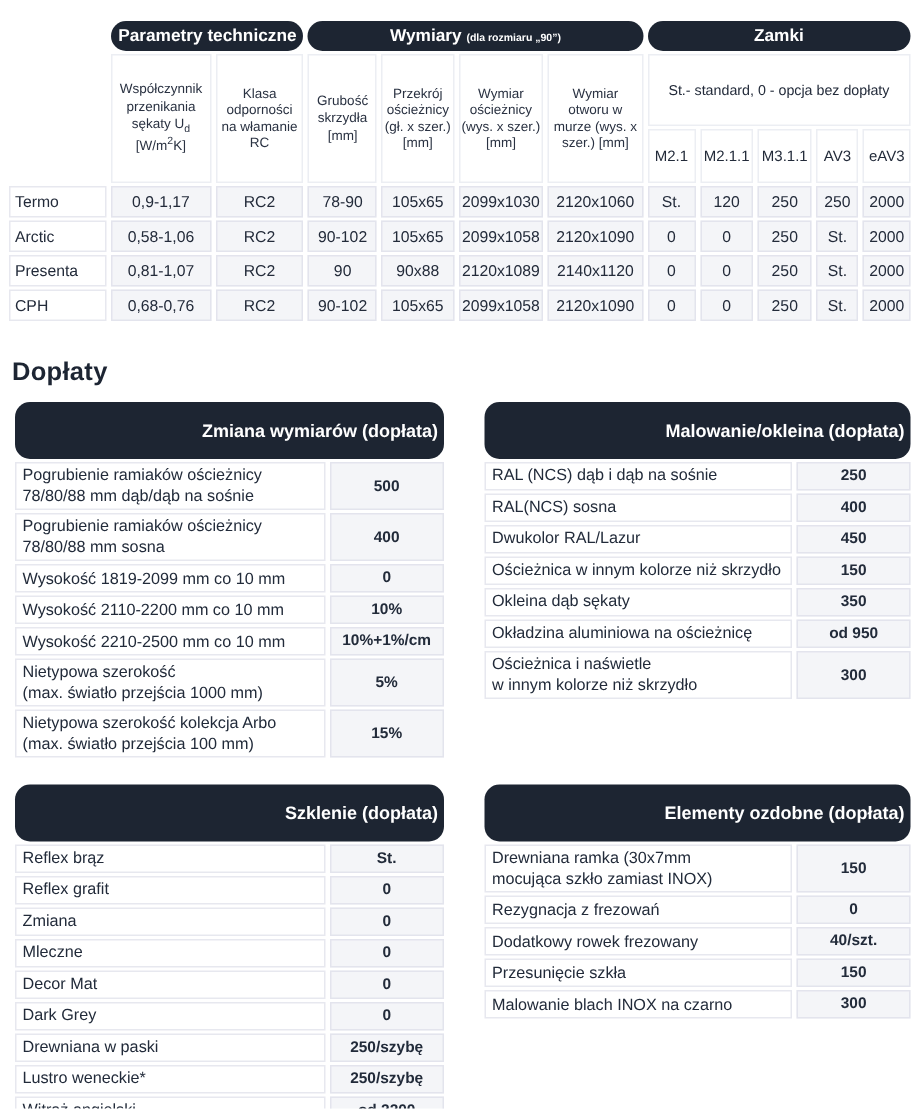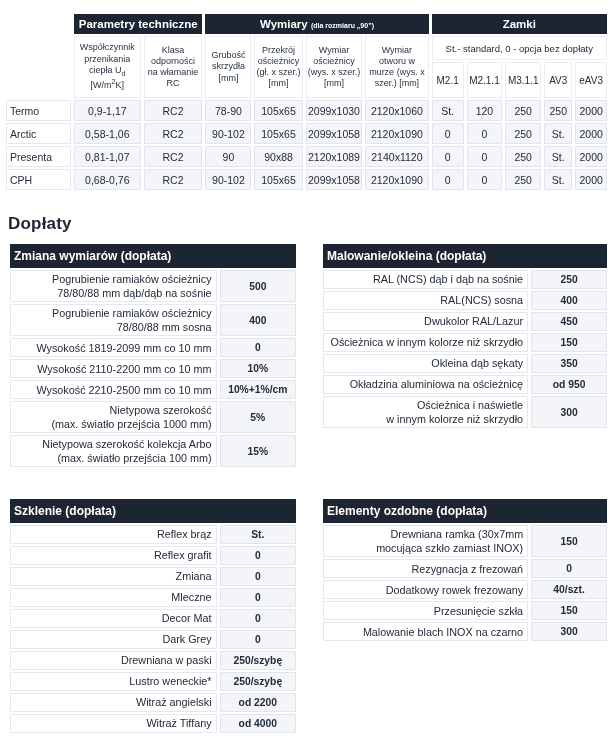--- a/index.html
+++ b/index.html
@@ -8,30 +8,30 @@
     font-family:"Liberation Sans",sans-serif;color:#232b3a;
   }
   .page{padding:12px 2px 0 3px;}
 
   
   table{border-collapse:separate;border-spacing:3px 2px;table-layout:fixed;}
   th,td{font-weight:normal;vertical-align:middle;}
   .tech-table .blank{background:transparent;border:none;}
   .tech-table .group{
     background:#1d2532;color:#fff;font-weight:bold;font-size:11.5px;
-    height:20px;text-align:center;padding:0 2px;white-space:nowrap;
+    height:20px;text-align:center;padding:0 2px;white-space:nowrap;border-radius:10px;
   }
   .tech-table .group .note{font-size:7px;font-weight:bold;}
   .tech-table .param{
     background:#fff;border:1px solid #eceef3;font-size:9px;line-height:1.25;
     text-align:center;padding:2px 1px;color:#2a3242;
   }
   .tech-table .locks-note{
     background:#fff;border:1px solid #eceef3;font-size:9.5px;
-    text-align:center;height:22px;padding:0 2px;
+    text-align:center;height:22px;padding:12px 2px;
   }
   .tech-table .lock{
     background:#fff;border:1px solid #eceef3;font-size:10px;
     text-align:center;height:32px;
   }
   .tech-table tbody th.rname{
     background:#fff;border:1px solid #e7e8ef;font-size:10.5px;
     text-align:left;padding:1px 18px 1px 3px;height:17px;
   }
   .tech-table tbody td{
@@ -47,25 +47,25 @@
   }
 
   
   .surcharge-grid{
     display:grid;grid-template-columns:292px 290px;grid-template-rows:255px auto;
     column-gap:21px;align-items:start;padding-left:4px;
   }
   .sub-table{width:100%;}
   .sub-table .sub-header{
     background:#1d2532;color:#fff;font-weight:bold;font-size:12px;
-    height:24px;text-align:left;padding:0 4px;
+    height:38px;text-align:right;padding:0 4px;border-radius:10px;
   }
   .sub-table .lbl{
     background:#fff;border:1px solid #e7e8ef;font-size:10.8px;line-height:1.3;
-    text-align:right;padding:1px 4px;height:15px;white-space:pre-line;color:#222b3a;
+    text-align:left;padding:1px 4px;height:15px;white-space:pre-line;color:#222b3a;
   }
   .sub-table .val{
     background:#f4f5f8;border:1px solid #e3e4ed;font-size:10.3px;font-weight:bold;
     text-align:center;padding:1px 2px;color:#222b3a;
   }
 </style>
 </head>
 <body>
 
 <div class="page">
@@ -94,21 +94,21 @@
         <th class="group" colspan="4">
           <span>Wymiary</span>
           <span class="note">(dla rozmiaru „90”)</span>
         </th>
         <th class="group" colspan="5">
           <span>Zamki</span>
         </th>
       </tr>
       <tr>
         <td class="blank" rowspan="2"></td>
-        <th class="param" rowspan="2"><span>Współczynnik przenikania ciepła U</span><sub>d</sub><span> [W/m</span><sup>2</sup><span>K]</span></th>
+        <th class="param" rowspan="2"><span>Współczynnik przenikania sękaty U</span><sub>d</sub><span> [W/m</span><sup>2</sup><span>K]</span></th>
         <th class="param" rowspan="2">Klasa odporności na włamanie RC</th>
         <th class="param" rowspan="2">Grubość skrzydła [mm]</th>
         <th class="param" rowspan="2">Przekrój ościeżnicy (gł. x szer.) [mm]</th>
         <th class="param" rowspan="2">Wymiar ościeżnicy (wys. x szer.) [mm]</th>
         <th class="param" rowspan="2">Wymiar otworu w murze (wys. x szer.) [mm]</th>
         <th class="locks-note" colspan="5">St.- standard,  0 - opcja bez dopłaty</th>
       </tr>
       <tr>
         <th class="lock">M2.1</th>
         <th class="lock">M2.1.1</th>

